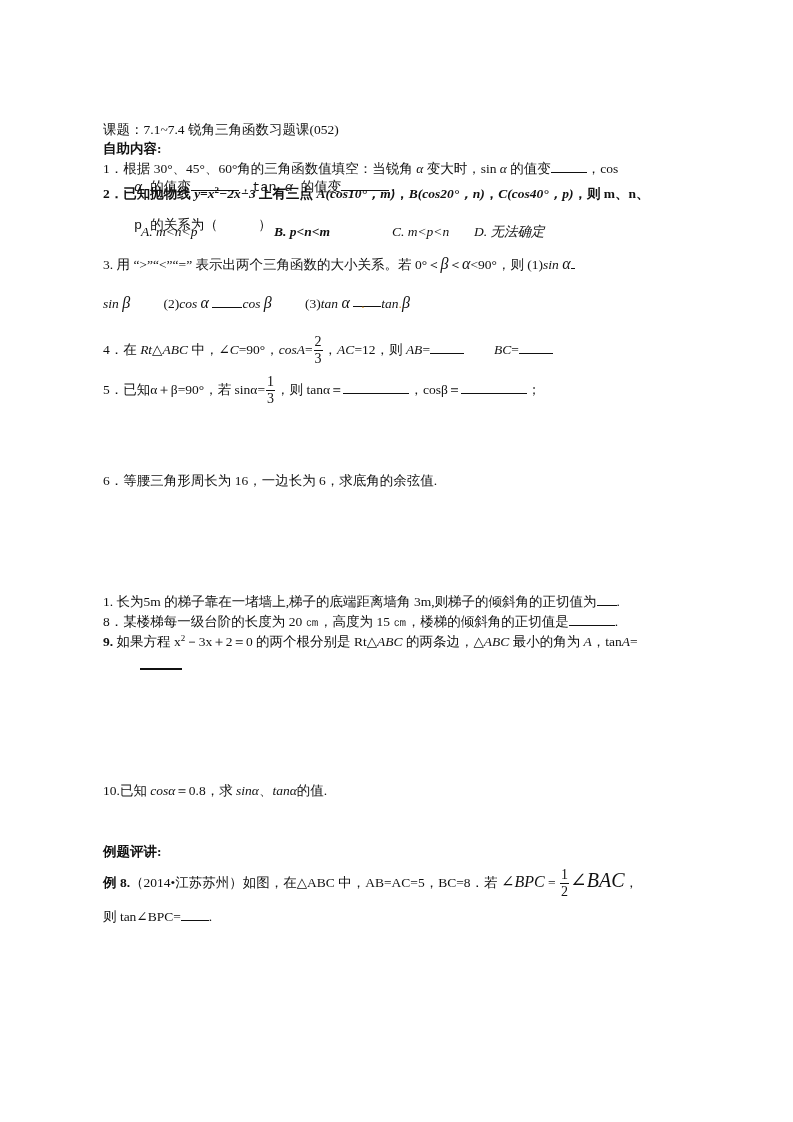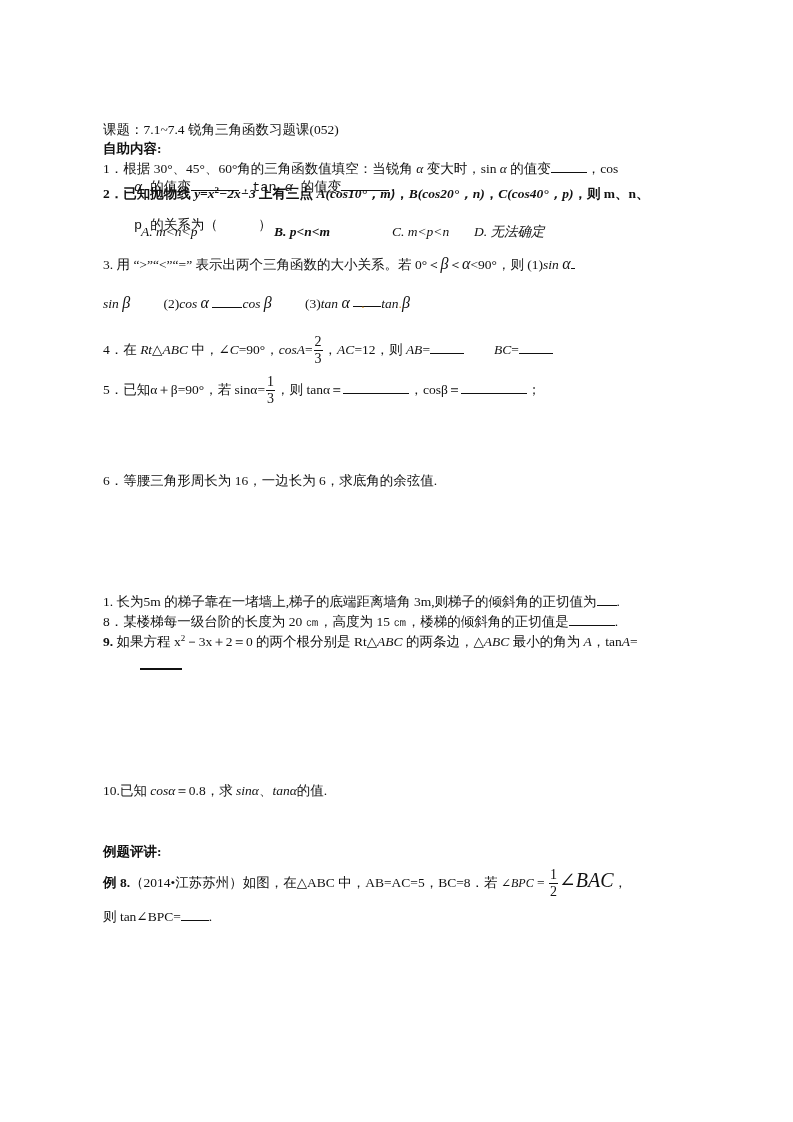--- a/index.html
+++ b/index.html
@@ -79,17 +79,17 @@
   <span class="blank" style="width:42px; border-bottom-width:2px;"></span>
 </div>
 
 <div class="ln" style="top:741px;margin-top:40px;">
   <span>10.已知 </span><span class="i">cosα</span><span>＝0.8，求 </span><span class="i">sinα</span><span>、</span><span class="i">tanα</span><span>的值.</span>
 </div>
 
 <div class="ln b" style="top:842px;">例题评讲:</div>
 
 <div class="ln" style="top:860px; line-height:40px;">
-  <span class="b">例 8.</span><span>（2014•江苏苏州）如图，在△ABC 中，AB=AC=5，BC=8．若 </span><span class="i" style="font-size:12px;margin-top:32px;">∠BPC</span><span> = </span><span class="frac"><span class="num">1</span><span>2</span></span><span class="i" style="font-size:20px;">∠BAC</span><span>，</span>
+  <span class="b">例 8.</span><span>（2014•江苏苏州）如图，在△ABC 中，AB=AC=5，BC=8．若 </span><span class="i" style="font-size:16px;margin-top:32px;">∠BPC</span><span> = </span><span class="frac"><span class="num">1</span><span>2</span></span><span class="i" style="font-size:20px;">∠BAC</span><span>，</span>
 </div>
 <div class="ln" style="top:907px;">
   <span>则 tan∠BPC=</span><span class="blank" style="width:28px;"></span><span>.</span>
 </div>
 
 </body></html>

